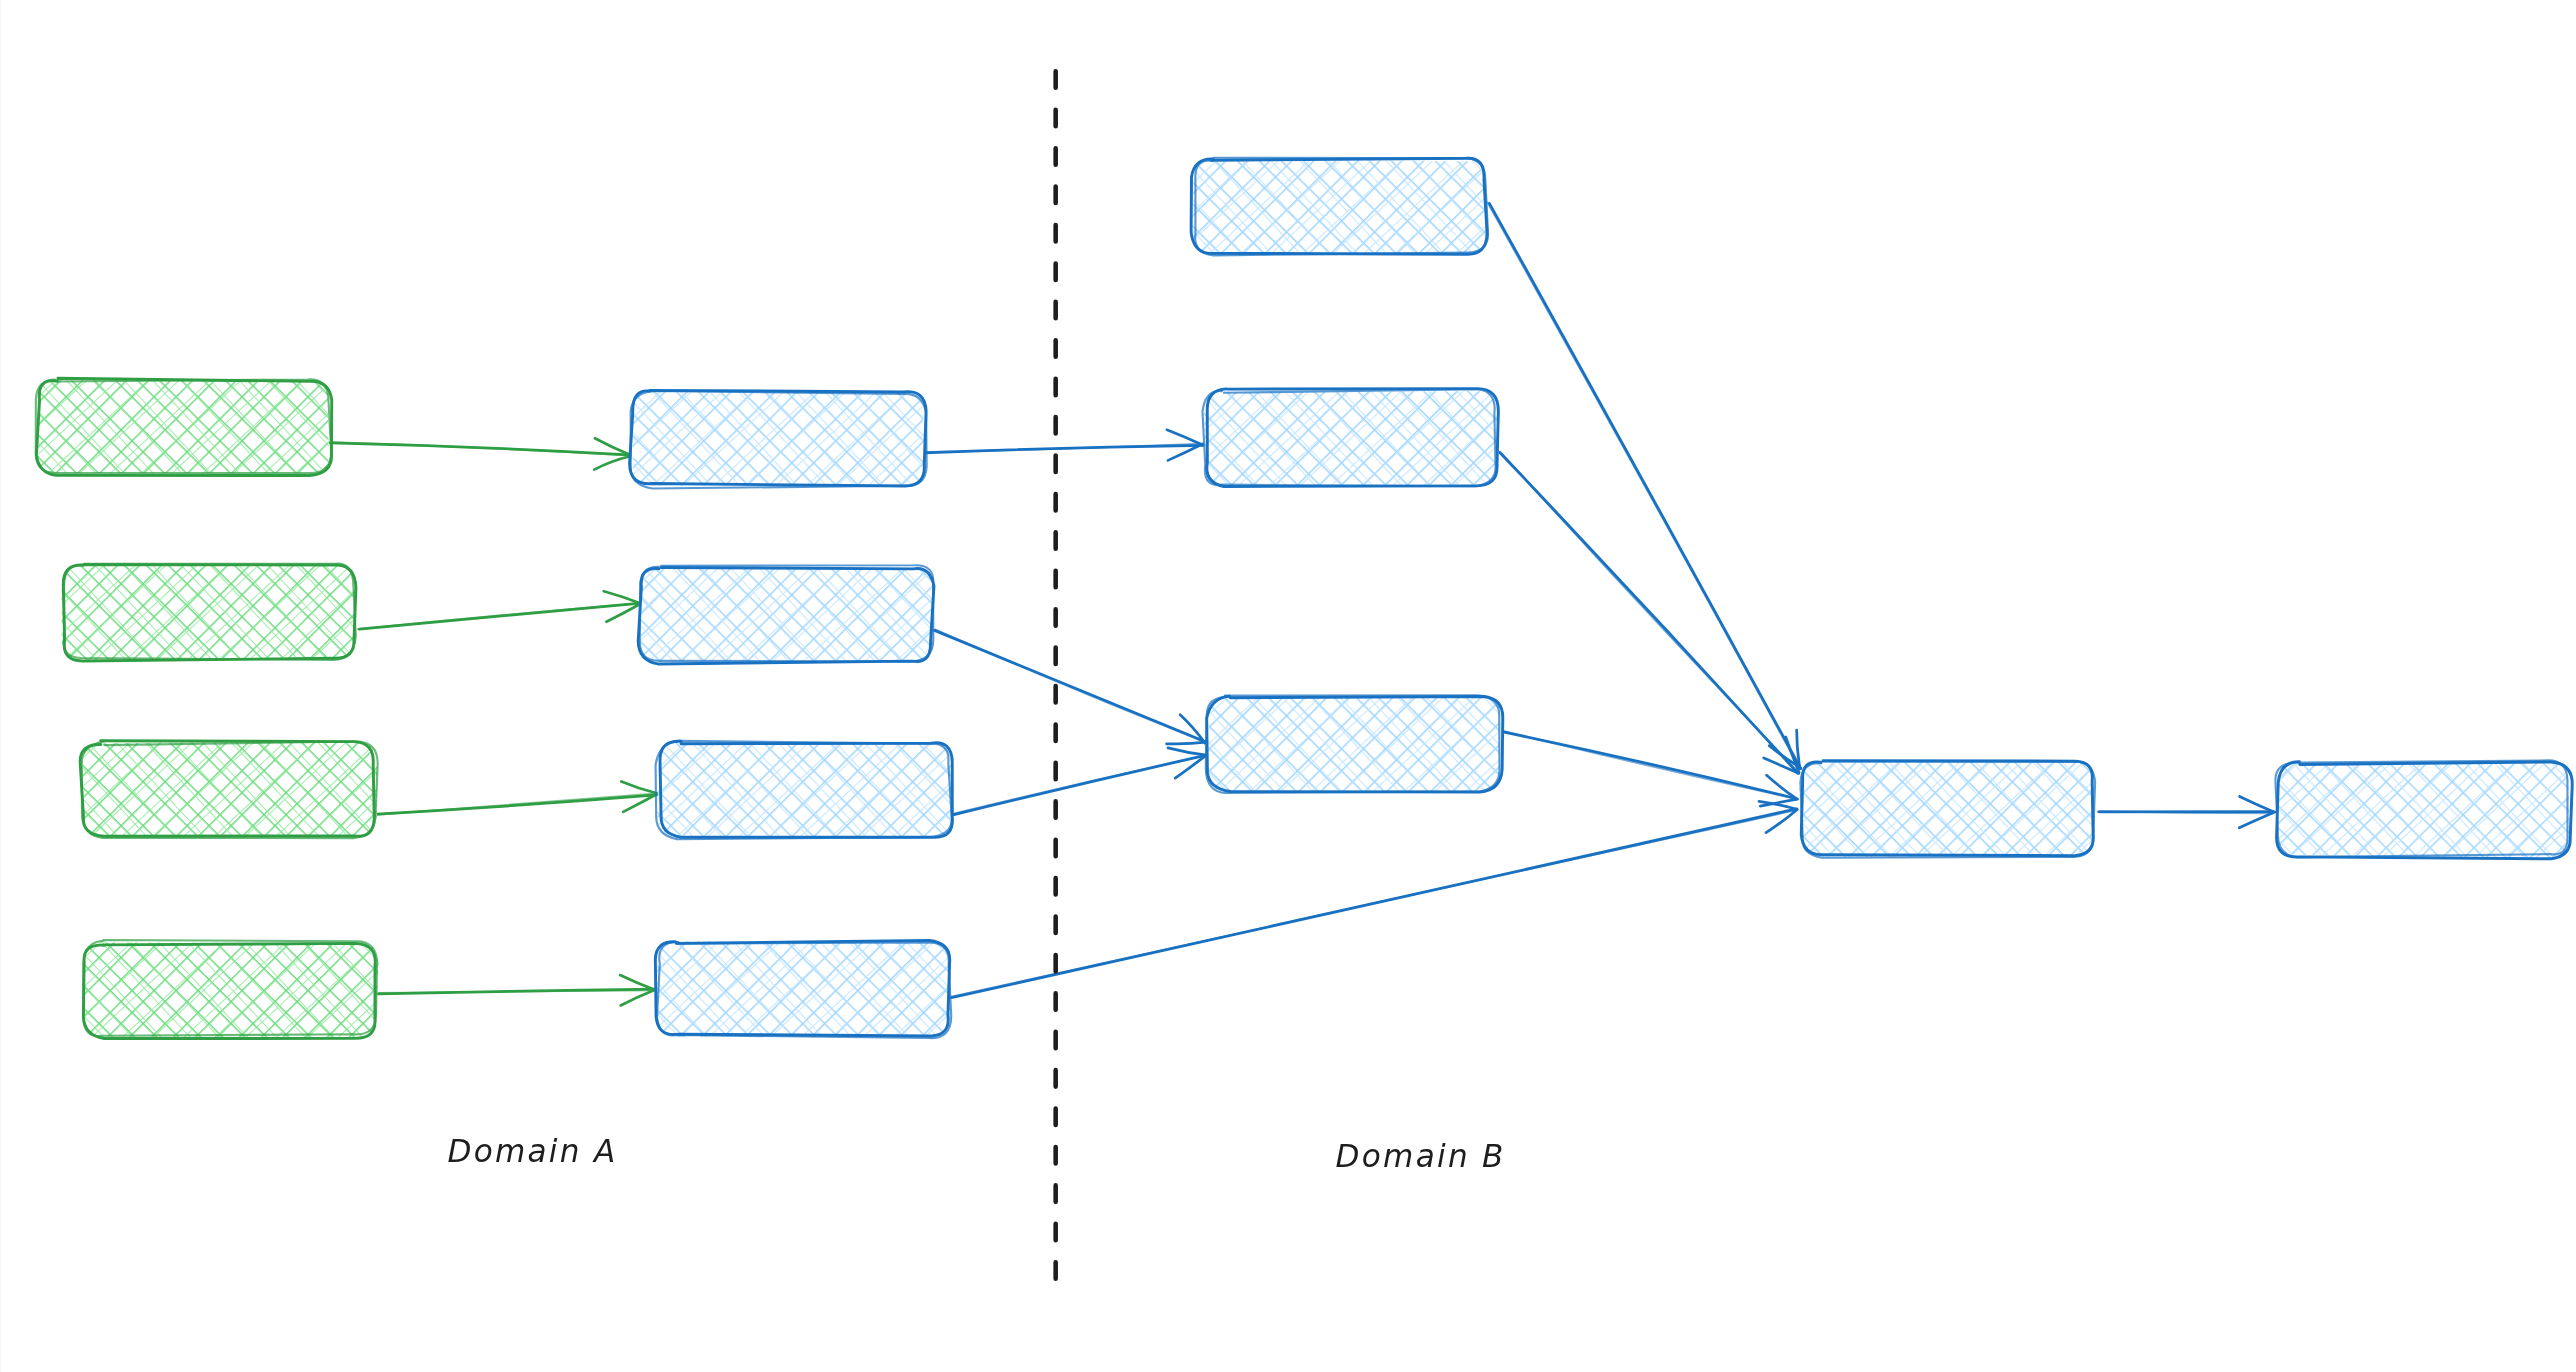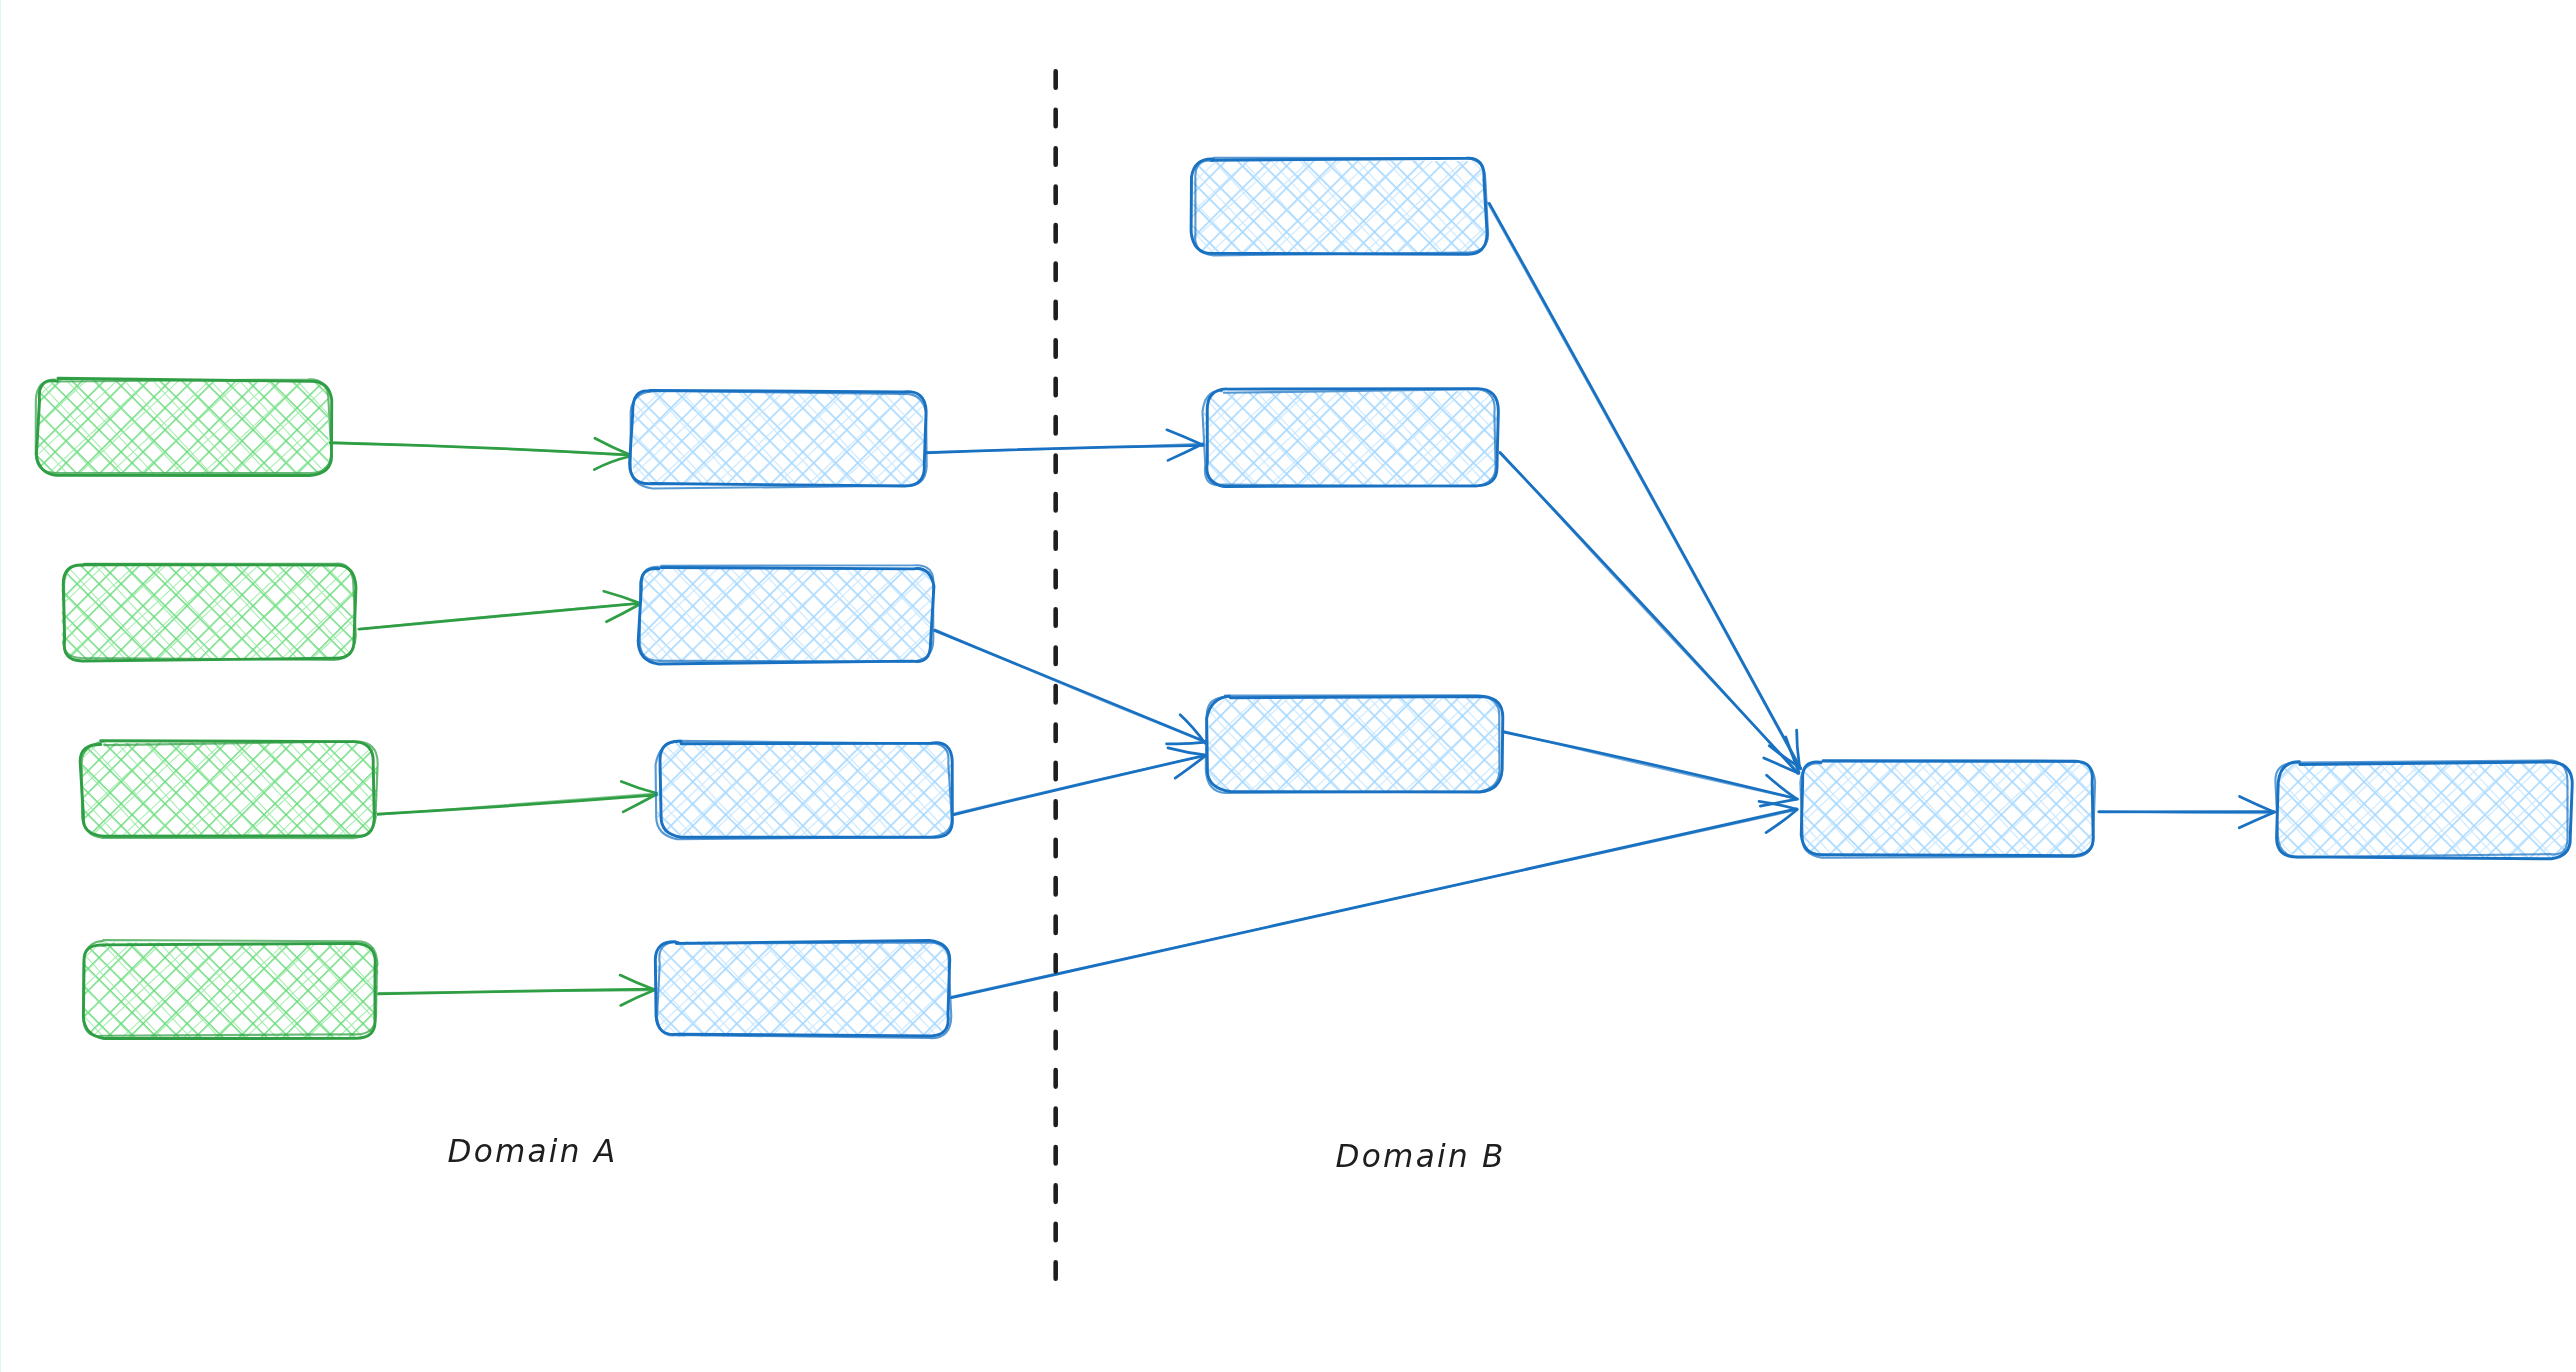--- a/index.html
+++ b/index.html
@@ -11,21 +11,21 @@
   body {
     width: 2576px;
     height: 1372px;
     overflow: hidden;
     font-family: "DejaVu Sans", sans-serif;
   }
   #canvas-root {
     position: relative;
     width: 2108px;
     height: 1372px;
-    background: #22c55e;
+    background: #f9a8d4;
   }
   #diagram-svg {
     display: block;
     width: 2576px;
     height: 1372px;
   }
   .domain-label {
     font-family: "DejaVu Sans", sans-serif;
     font-size: 34px;
     font-weight: 400;

